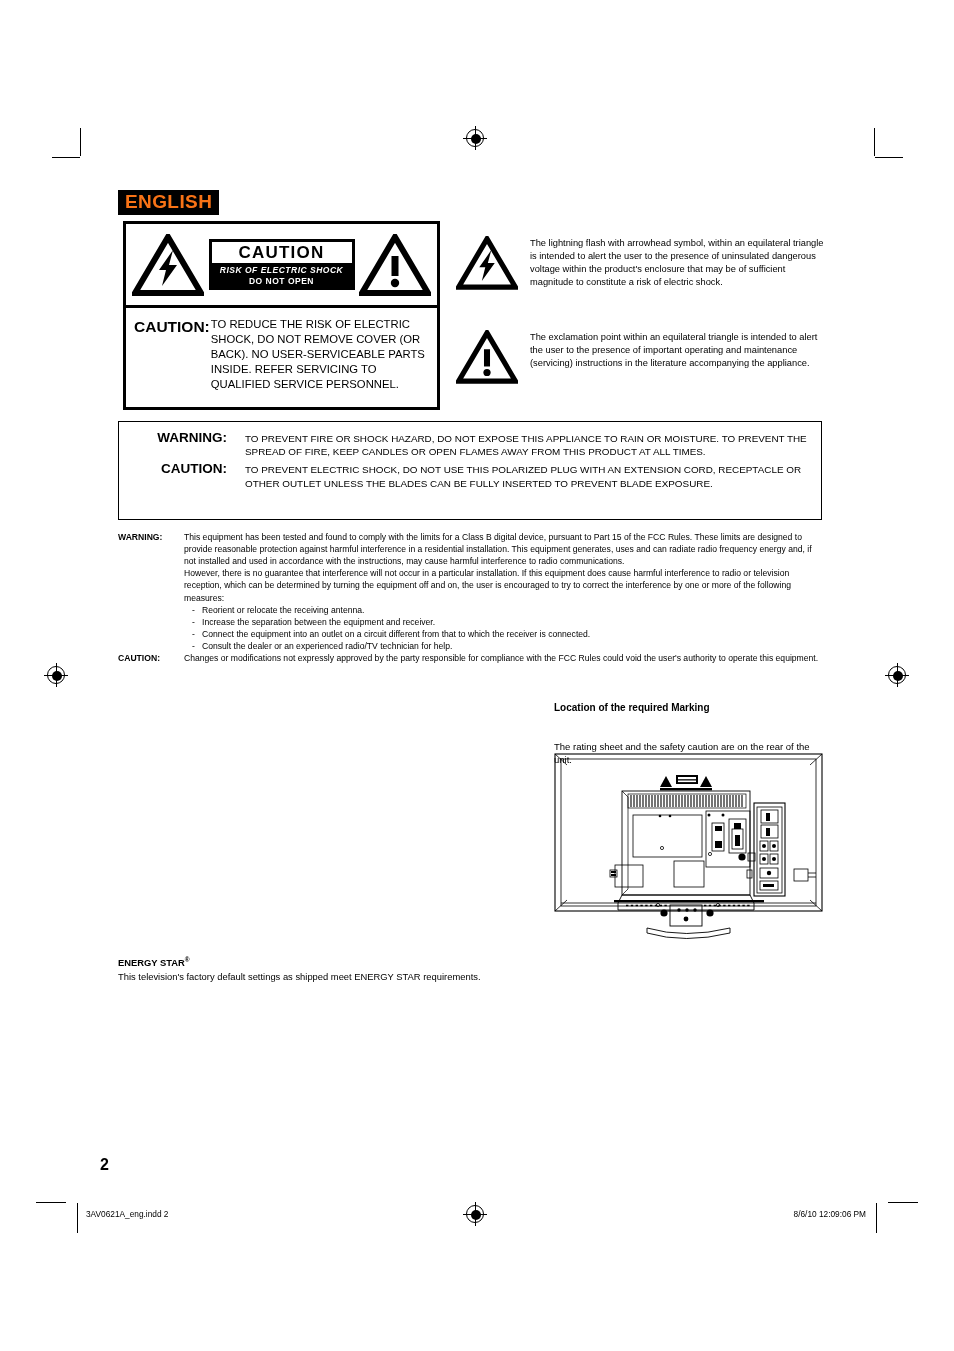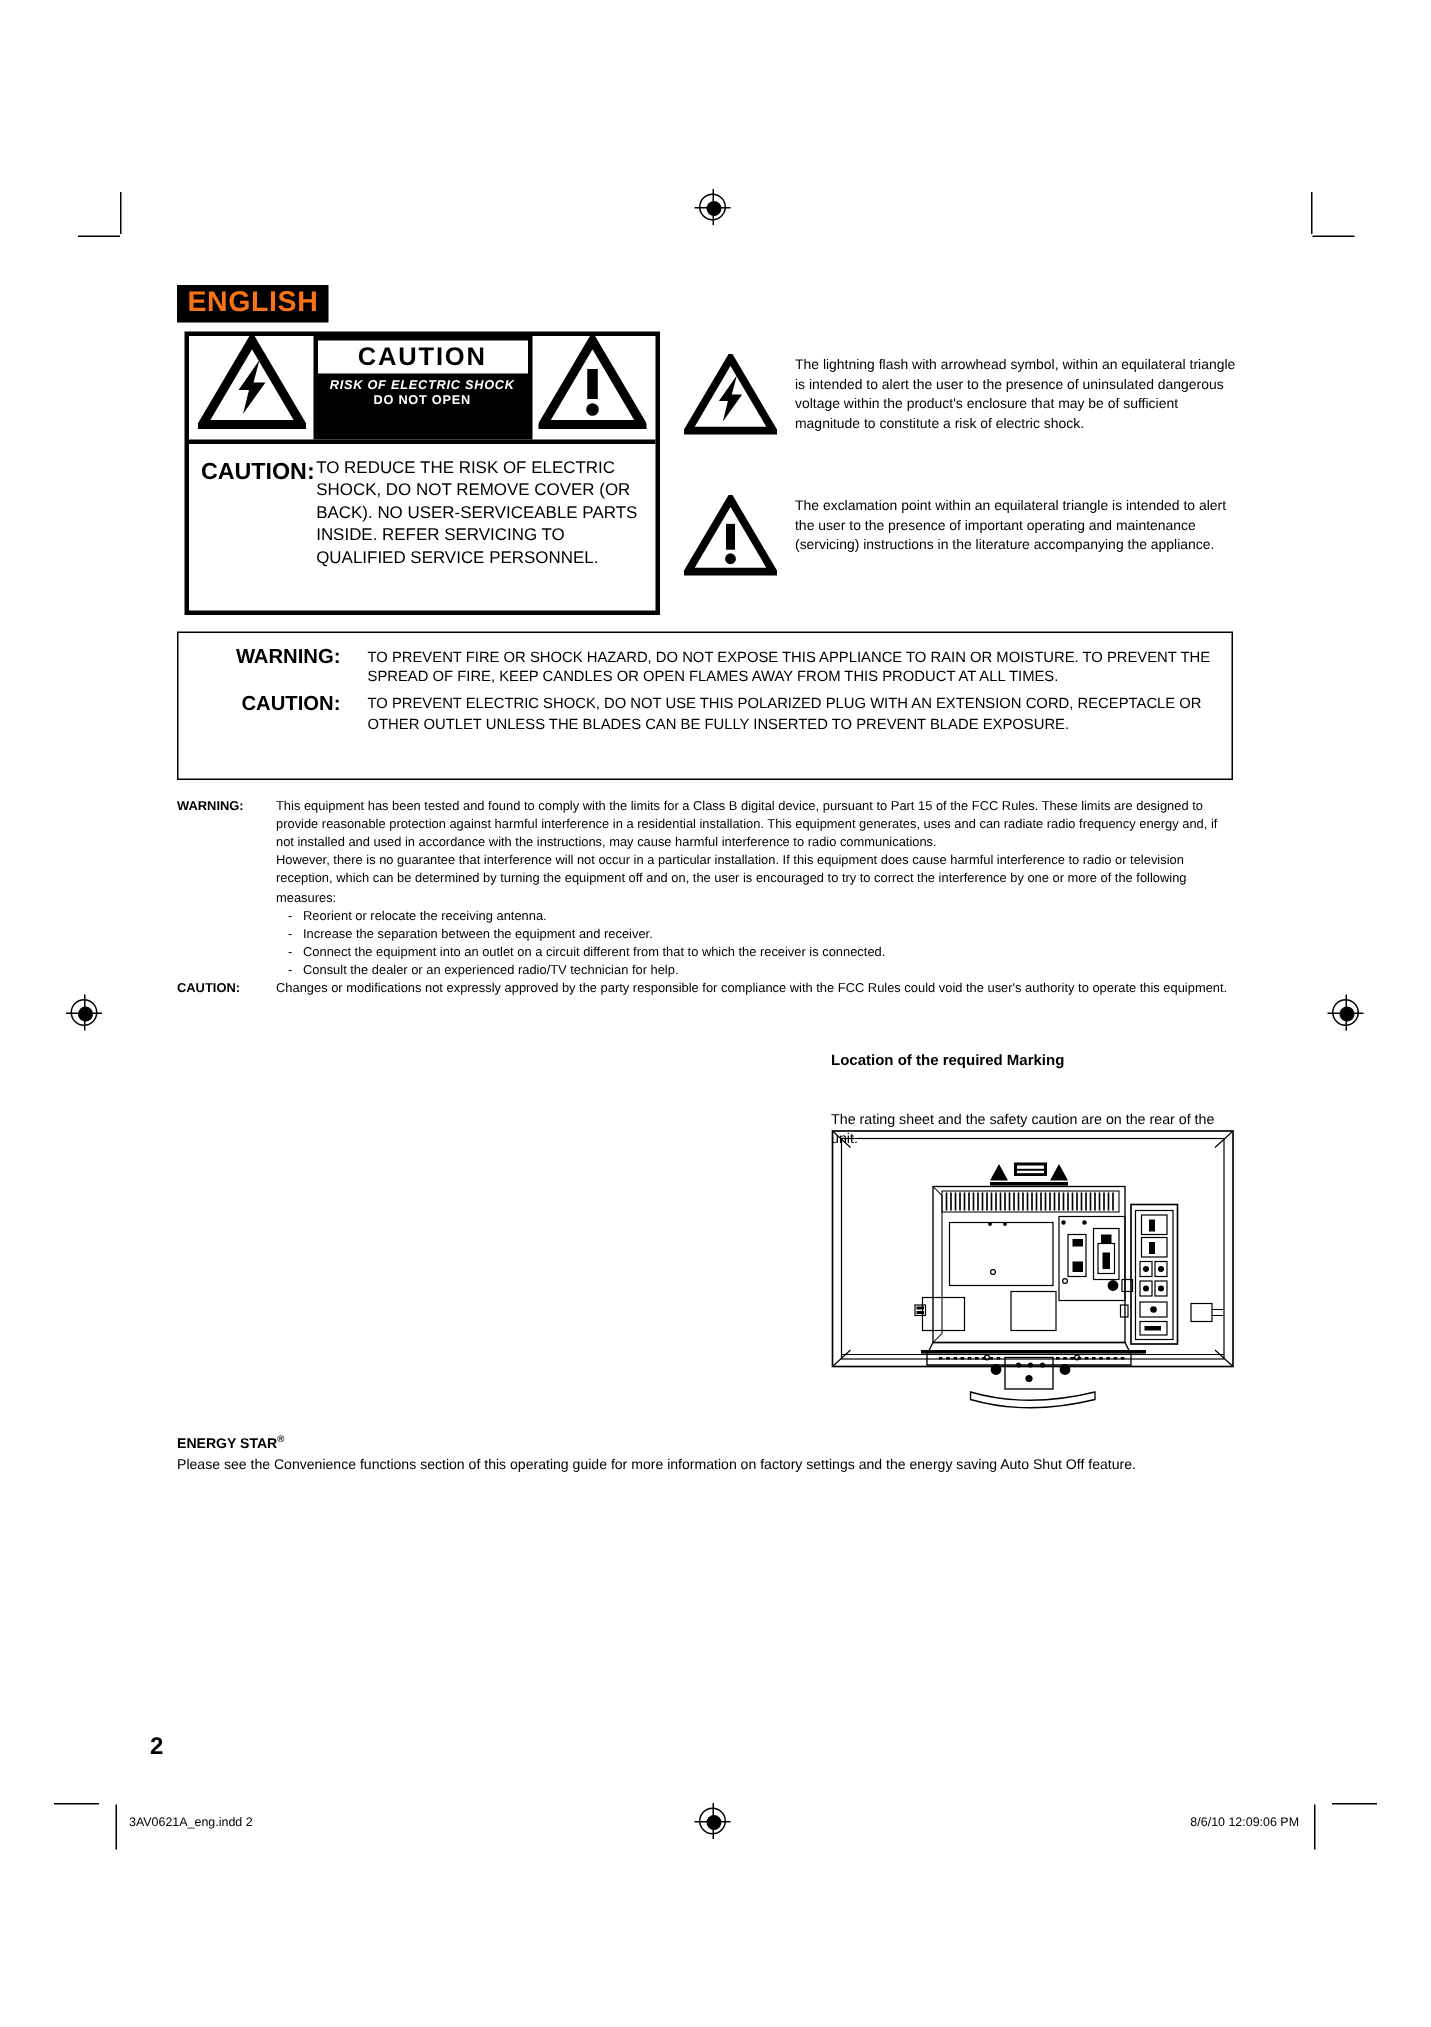--- a/index.html
+++ b/index.html
@@ -62,23 +62,24 @@
   
   .caution-box {
     position: absolute;
     left: 123px; top: 221px;
     width: 317px; height: 189px;
     border: 3.5px solid #000;
     box-sizing: border-box;
   }
   .caution-top {
     position: relative;
-    height: 72px;
+    height: 84px;
     border-bottom: 3.5px solid #000;
     display: flex;
+    align-items: center;
     justify-content: space-between;
     padding: 0 6px;
     box-sizing: border-box;
   }
   .caution-plate {
     background: #000;
     color: #fff;
     width: 146px;
     text-align: center;
     padding: 3px 0 4px 0;
@@ -495,21 +496,21 @@
 
       <g stroke="#000" stroke-width="1.6" stroke-dasharray="2.4 2.4">
         <line x1="72" y1="152.5" x2="114" y2="152.5"></line>
         <line x1="150" y1="152.5" x2="196" y2="152.5"></line>
       </g>
     </svg>
   </div>
 
   <div class="estar">
     <div class="estar-title"><span>ENERGY STAR</span><sup>®</sup></div>
-    <div class="estar-text">Please see the Convenience functions section of this operating guide for more information on factory settings and the energy saving Auto Shut Off feature.</div>
+    <div class="estar-text">This television's factory default settings as shipped meet ENERGY STAR requirements.</div>
   </div>
 
   <div class="page-number">2</div>
 
   <div class="footer-left-tick"></div>
   <div class="footer-right-tick"></div>
   <div class="footer-bar-left"></div>
   <div class="footer-bar-right"></div>
   <div class="footer-file">3AV0621A_eng.indd   2</div>
   <div class="footer-date">8/6/10   12:09:06 PM</div>

